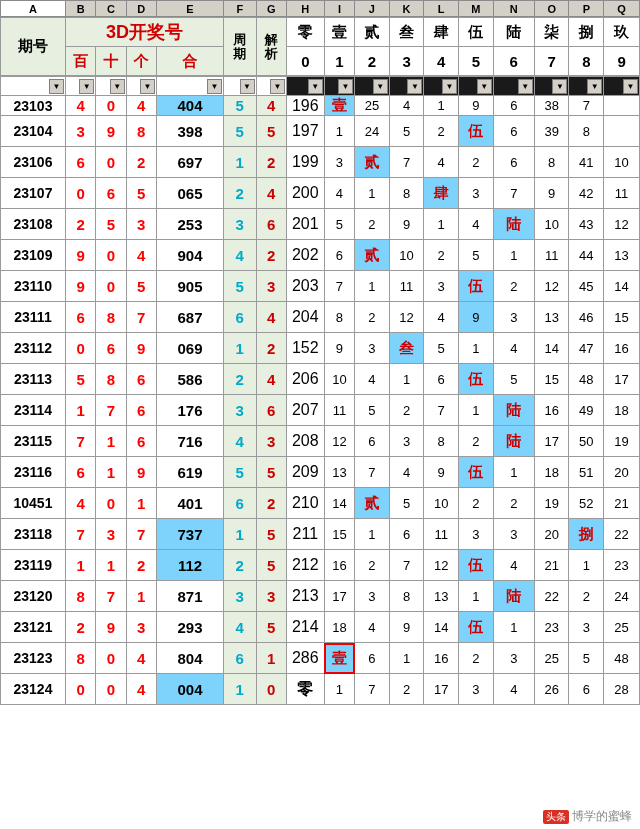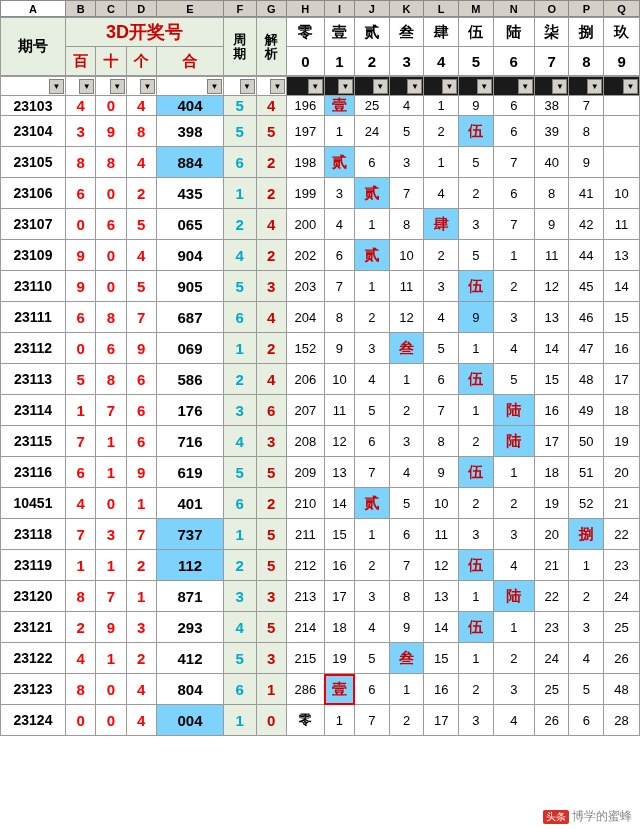--- a/index.html
+++ b/index.html
@@ -57,21 +57,21 @@
   .grid td.lt { background: #e6efe0; }
   .grid td.wh { background: #ffffff; }
   .grid td.red    { color: #ff0000; font-weight: bold; font-size: 15px; }
   .grid td.period { font-weight: bold; font-size: 14px; color: #000; }
   .grid td.sum    { font-weight: bold; font-size: 15px; color: #000; }
   .grid td.hl     { background: #7dd3fc; }
   .grid td.teal   { color: #00aacc; font-weight: bold; font-size: 15px; }
   .grid td.dred   { color: #cc0000; font-weight: bold; font-size: 15px; }
   .grid td.num    { font-size: 13px; color: #000; }
   .grid td.cn     { font-weight: bold; font-size: 15px; color: #cc0000; }
-  .grid td.idx    { font-size: 13px; color: #000; background: #ffffff; }
+  .grid td.idx    { font-size: 16px; color: #000; background: #ffffff; }
   .grid td.sel-box {
     outline: 2px solid #ee0000;
     outline-offset: -2px;
   }
   
   .hdr td {
     border: 1px solid #9a9a9a;
     text-align: center;
     vertical-align: middle;
     background: #e6efe0;
@@ -353,44 +353,25 @@
           <td class="wh num">24</td>
           <td class="wh num">5</td>
           <td class="wh num">2</td>
           <td class="wh num hl cn">伍</td>
           <td class="wh num">6</td>
           <td class="wh num">39</td>
           <td class="wh num">8</td>
           <td class="wh num"></td>
         </tr>
         <tr>
-          <td class="wh period">23105</td>
-          <td class="wh red">8</td>
-          <td class="wh red">8</td>
-          <td class="wh red">4</td>
-          <td class="wh sum hl">884</td>
-          <td class="lt teal">6</td>
-          <td class="lt dred">2</td>
-          <td class="idx">198</td>
-          <td class="wh num hl cn">贰</td>
-          <td class="wh num">6</td>
-          <td class="wh num">3</td>
-          <td class="wh num">1</td>
-          <td class="wh num">5</td>
-          <td class="wh num">7</td>
-          <td class="wh num">40</td>
-          <td class="wh num">9</td>
-          <td class="wh num"></td>
-        </tr>
-        <tr>
           <td class="wh period">23106</td>
           <td class="wh red">6</td>
           <td class="wh red">0</td>
           <td class="wh red">2</td>
-          <td class="wh sum">435</td>
+          <td class="wh sum">697</td>
           <td class="lt teal">1</td>
           <td class="lt dred">2</td>
           <td class="idx">199</td>
           <td class="wh num">3</td>
           <td class="wh num hl cn">贰</td>
           <td class="wh num">7</td>
           <td class="wh num">4</td>
           <td class="wh num">2</td>
           <td class="wh num">6</td>
           <td class="wh num">8</td>
@@ -408,20 +389,39 @@
           <td class="idx">200</td>
           <td class="wh num">4</td>
           <td class="wh num">1</td>
           <td class="wh num">8</td>
           <td class="wh num hl cn">肆</td>
           <td class="wh num">3</td>
           <td class="wh num">7</td>
           <td class="wh num">9</td>
           <td class="wh num">42</td>
           <td class="wh num">11</td>
+        </tr>
+        <tr>
+          <td class="wh period">23108</td>
+          <td class="wh red">2</td>
+          <td class="wh red">5</td>
+          <td class="wh red">3</td>
+          <td class="wh sum">253</td>
+          <td class="lt teal">3</td>
+          <td class="lt dred">6</td>
+          <td class="idx">201</td>
+          <td class="wh num">5</td>
+          <td class="wh num">2</td>
+          <td class="wh num">9</td>
+          <td class="wh num">1</td>
+          <td class="wh num">4</td>
+          <td class="wh num hl cn">陆</td>
+          <td class="wh num">10</td>
+          <td class="wh num">43</td>
+          <td class="wh num">12</td>
         </tr>
         <tr>
           <td class="wh period">23109</td>
           <td class="wh red">9</td>
           <td class="wh red">0</td>
           <td class="wh red">4</td>
           <td class="wh sum">904</td>
           <td class="lt teal">4</td>
           <td class="lt dred">2</td>
           <td class="idx">202</td>
@@ -657,39 +657,20 @@
           <td class="wh num">4</td>
           <td class="wh num">9</td>
           <td class="wh num">14</td>
           <td class="wh num hl cn">伍</td>
           <td class="wh num">1</td>
           <td class="wh num">23</td>
           <td class="wh num">3</td>
           <td class="wh num">25</td>
         </tr>
         <tr>
-          <td class="wh period">23122</td>
-          <td class="wh red">4</td>
-          <td class="wh red">1</td>
-          <td class="wh red">2</td>
-          <td class="wh sum">412</td>
-          <td class="lt teal">5</td>
-          <td class="lt dred">3</td>
-          <td class="idx">215</td>
-          <td class="wh num">19</td>
-          <td class="wh num">5</td>
-          <td class="wh num hl cn">叁</td>
-          <td class="wh num">15</td>
-          <td class="wh num">1</td>
-          <td class="wh num">2</td>
-          <td class="wh num">24</td>
-          <td class="wh num">4</td>
-          <td class="wh num">26</td>
-        </tr>
-        <tr>
           <td class="wh period">23123</td>
           <td class="wh red">8</td>
           <td class="wh red">0</td>
           <td class="wh red">4</td>
           <td class="wh sum">804</td>
           <td class="lt teal">6</td>
           <td class="lt dred">1</td>
           <td class="idx">286</td>
           <td class="wh num hl cn sel-box">壹</td>
           <td class="wh num">6</td>

